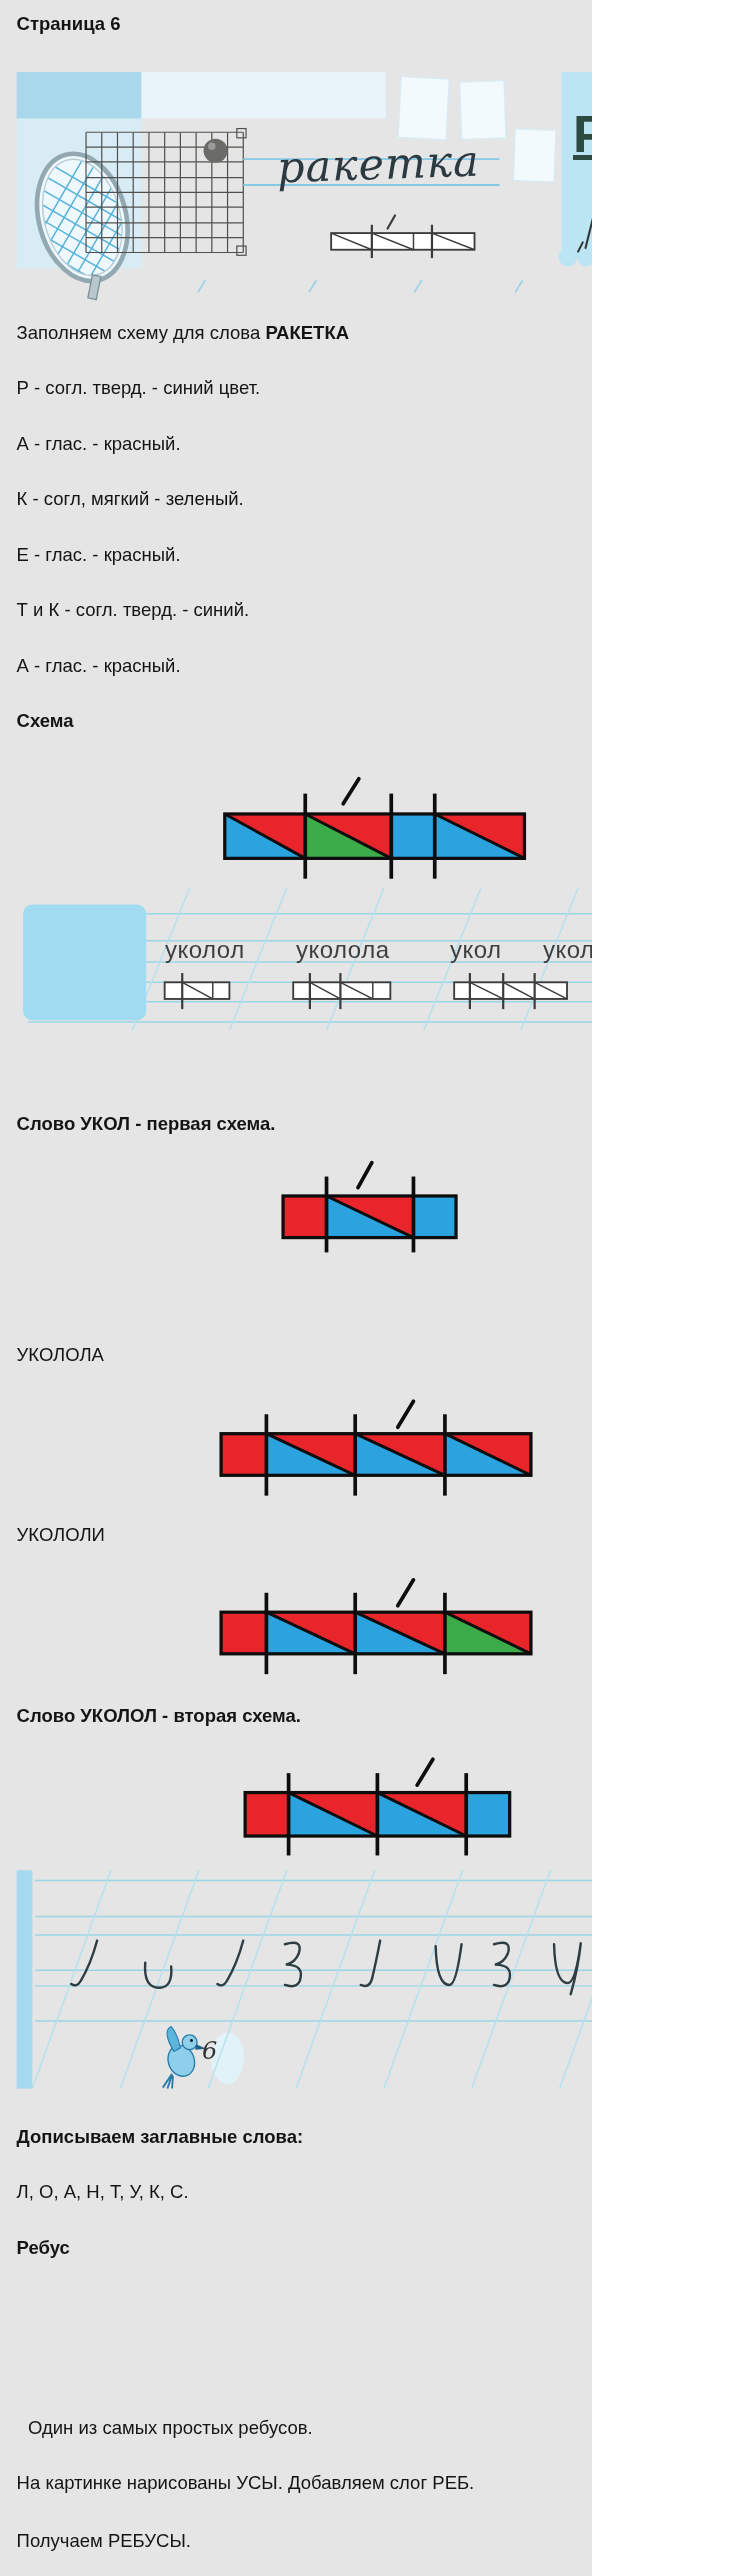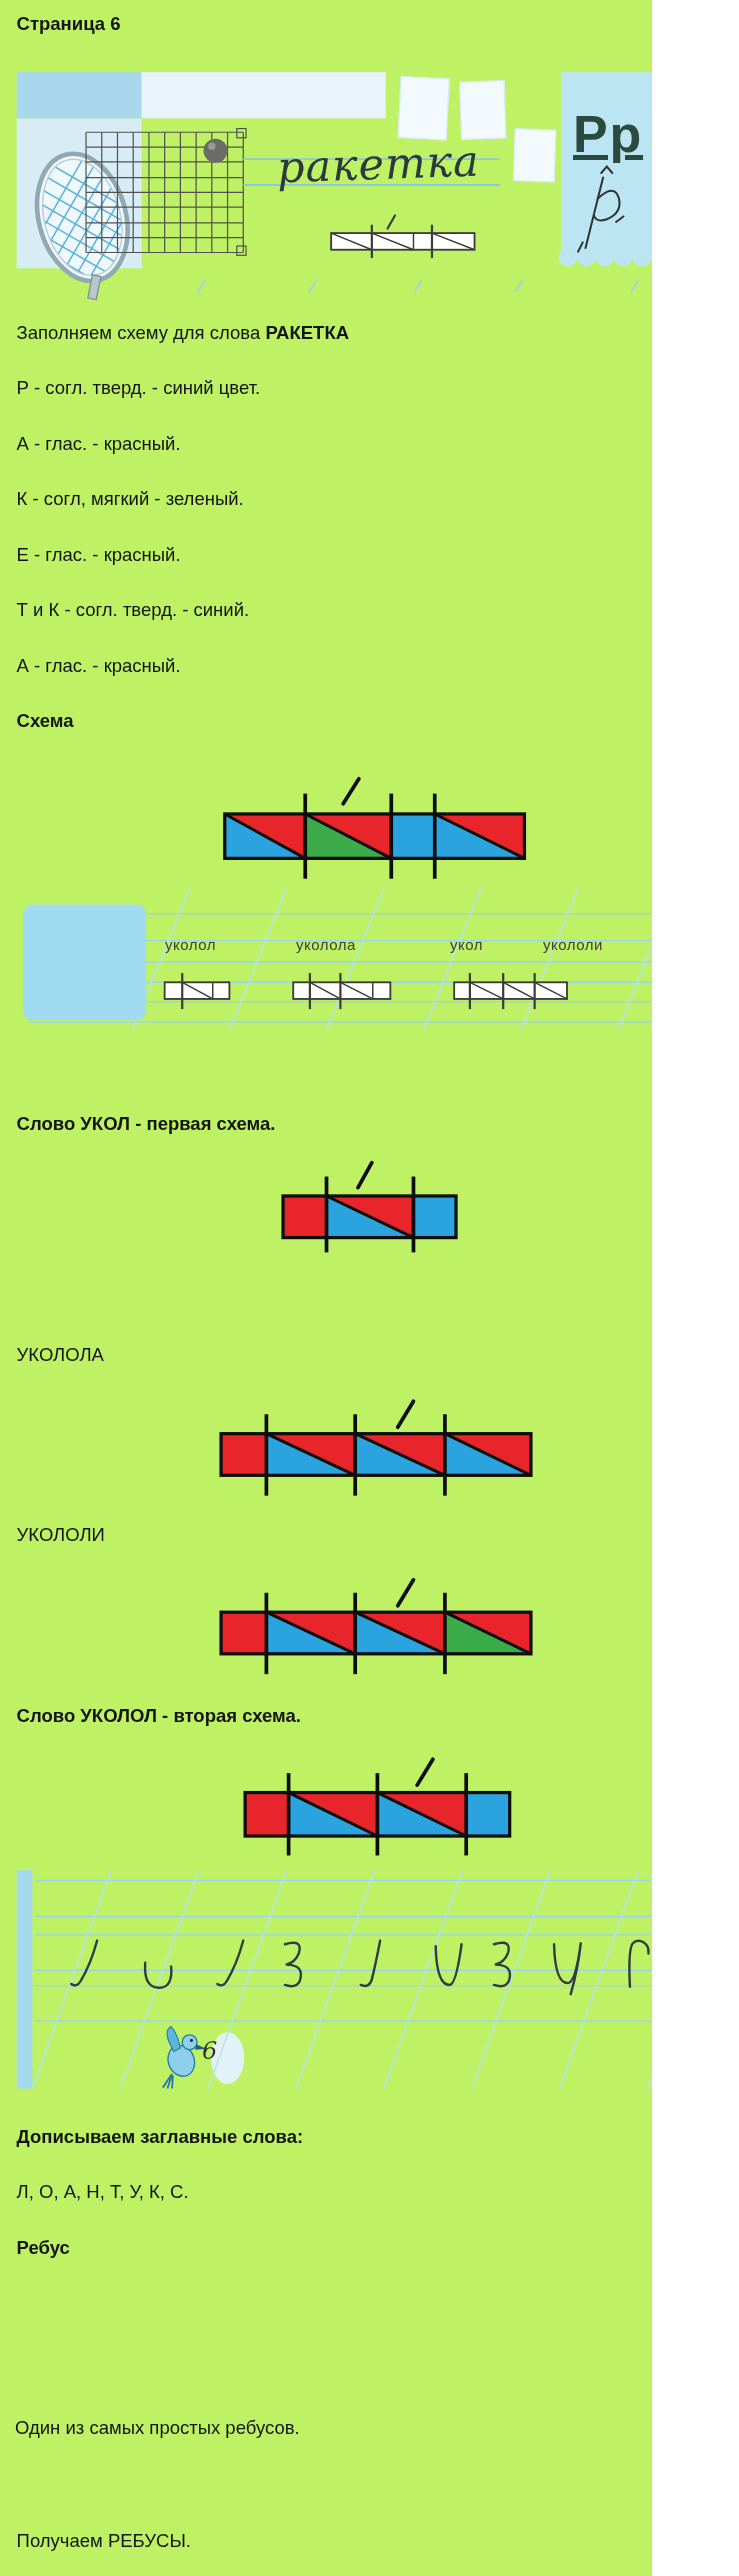--- a/index.html
+++ b/index.html
@@ -1,22 +1,22 @@
 <!DOCTYPE html>
 <html style="font-size:15px"><head>
 <meta charset="utf-8">
 <style>
   html,body{margin:0;padding:0;background:#fff;}
-  #page{position:relative;width:652px;height:2576px;background:#bef264;overflow:hidden;
+  #page{position:relative;width:592px;height:2576px;background:#e5e5e5;overflow:hidden;
         font-family:"Liberation Sans",sans-serif;}
   svg.overlay{position:absolute;left:0;top:0;z-index:1;}
   .t{position:absolute;z-index:2;font-size:18.5px;line-height:1.2;color:#141414;white-space:nowrap;}
   .b{font-weight:bold;}
   .title{font-size:18.5px;font-weight:bold;}
-  .word{position:absolute;z-index:2;font-size:15px;color:#3f3f3f;letter-spacing:0.5px;}
+  .word{position:absolute;z-index:2;font-size:24px;color:#3f3f3f;letter-spacing:0.5px;}
   .cursive{position:absolute;z-index:2;font-family:"DejaVu Serif",serif;font-style:italic;
            font-size:43px;color:#2c3a40;letter-spacing:0.9px;transform:rotate(-2deg);}
   .pp{position:absolute;z-index:2;font-size:52px;font-weight:bold;color:#2c4a40;letter-spacing:1.8px;text-decoration:underline;}
   .pagenum{position:absolute;z-index:2;font-family:"DejaVu Serif",serif;font-style:italic;
            font-size:24px;color:#333;}
   #rebus-box{position:absolute;z-index:2;left:174px;top:2296px;width:142px;height:78px;
              border:2.8px solid #111;background:#fff;}
 </style>
 </head>
 <body>
@@ -277,17 +277,18 @@
   <div class="t" style="left:16.6px;top:1524px">УКОЛОЛИ</div>
   <div class="t b" style="left:16.6px;top:1705px">Слово УКОЛОЛ - вторая схема.</div>
 
   <div class="pagenum" style="left:202px;top:2037px">6</div>
 
   <div class="t b" style="left:16.6px;top:2126px">Дописываем заглавные слова:</div>
   <div class="t" style="left:16.6px;top:2181px">Л, О, А, Н, Т, У, К, С.</div>
   <div class="t b" style="left:16.6px;top:2237px">Ребус</div>
 
 
-  <div class="t" style="left:15px;top:2417px">Один из самых простых ребусов.</div>
+  <div class="t" style="left:28px;top:2417px">Один из самых простых ребусов.</div>
+  <div class="t" style="left:16.6px;top:2472px">На картинке нарисованы УСЫ. Добавляем слог РЕБ.</div>
   <div class="t" style="left:16.6px;top:2530px">Получаем РЕБУСЫ.</div>
 
 </div>
 
 
 </body></html>

